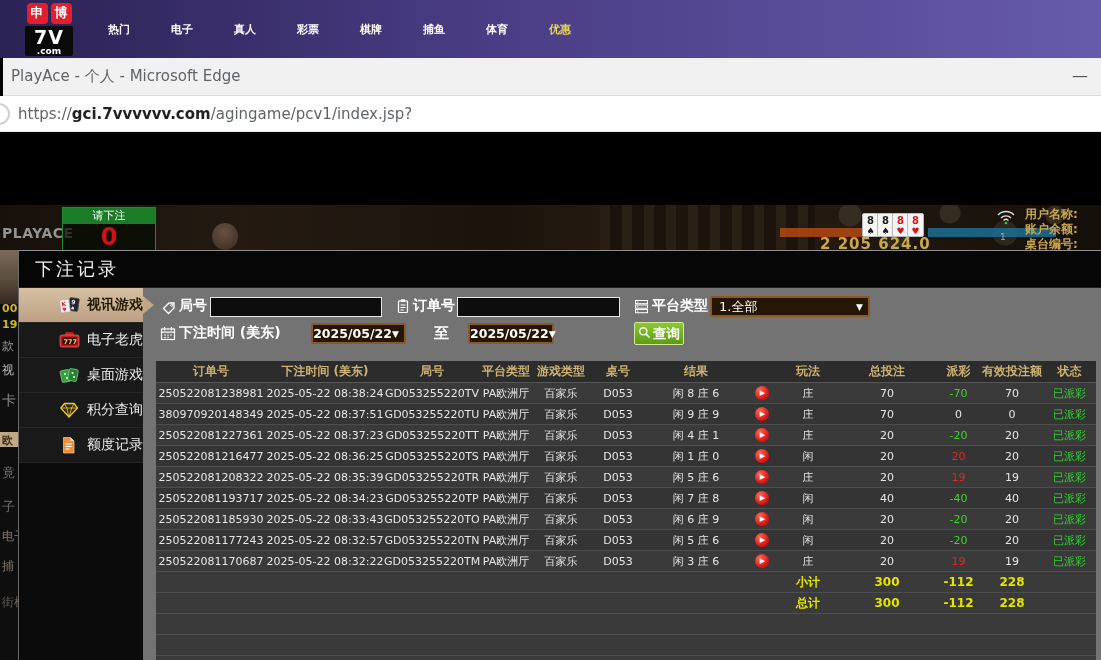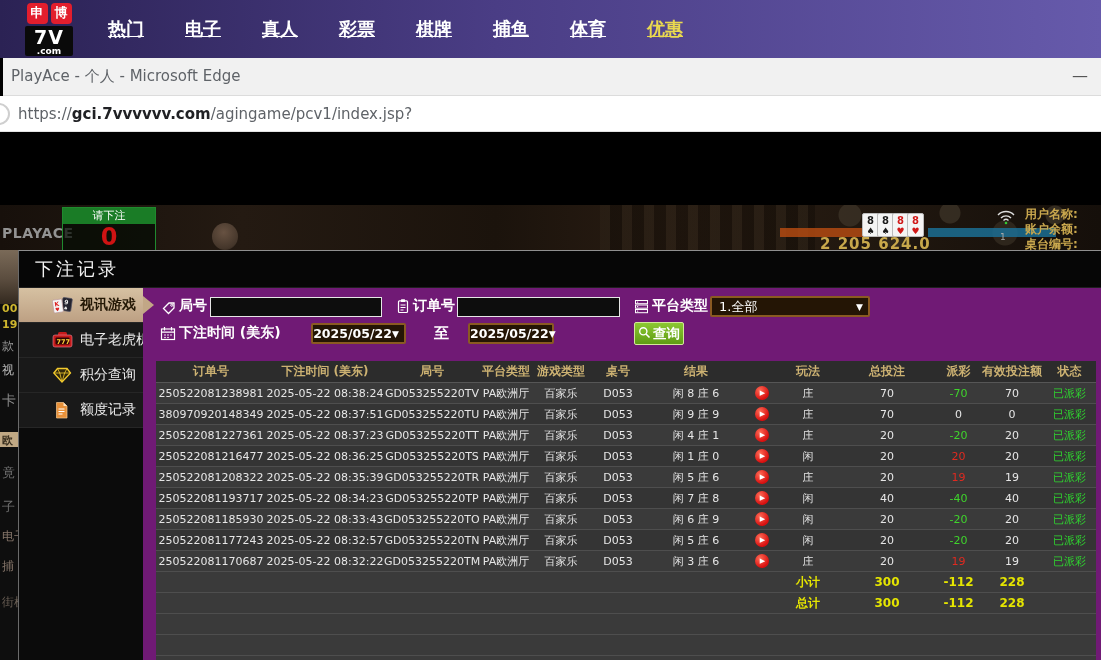--- a/index.html
+++ b/index.html
@@ -11,21 +11,21 @@
             background:linear-gradient(90deg,#2b2254 0%,#4a3d85 45%,#665aab 100%);
             display:flex; align-items:center; }
   .logo { margin-left:16px; width:66px; display:flex; flex-direction:column; align-items:center; }
   .logo-badges { display:flex; gap:3px; }
   .badge { width:21px; height:21px; background:#e31e2d; border-radius:4px; color:#fff;
            font-size:13px; font-weight:bold; display:flex; align-items:center; justify-content:center; }
   .logo-box { margin-top:2px; background:#0a0a0a; width:48px; border-radius:2px; text-align:center; padding:1px 0 0; }
   .logo-name { color:#fff; font-weight:bold; font-size:19px; line-height:20px; letter-spacing:1px; }
   .logo-tld  { color:#fff; font-weight:bold; font-size:9px; line-height:9px; }
   .nav-items { display:flex; margin-left:26px; gap:41px; }
-  .nav-item { color:#ffffff; font-size:18px; font-weight:bold; cursor:pointer; white-space:nowrap;text-decoration:underline; }
+  .nav-item { color:#ffffff; font-size:11px; font-weight:bold; cursor:pointer; white-space:nowrap; }
   .nav-item.highlight { color:#e9d94f; }
 
   
   .titlebar { position:absolute; left:3px; top:58px; width:1101px; height:38px; background:#f1f1f1;
               border-bottom:1px solid #dcdcdc; display:flex; align-items:center; }
   .titlebar-text { color:#5f6368; font-size:15px; margin-left:8px; }
   .win-min { position:absolute; right:16px; top:8px; color:#555; font-size:16px; cursor:pointer; }
   .urlbar { position:absolute; left:0; top:96px; width:1101px; height:36px; background:#ffffff;
             border-bottom:1px solid #e3e3e3; display:flex; align-items:center; }
   .url-circle { position:absolute; left:-12px; top:7px; width:22px; height:22px;
@@ -77,28 +77,28 @@
   
   .panel { position:absolute; left:18px; top:250px; width:1083px; height:410px; background:#141414;
            border-top:1px solid #8f8f8f; border-left:1px solid #6a6a6a; }
   .panel-header { height:37px; background:#060606; border-bottom:1px solid #1f1f1f;
                   display:flex; align-items:center; padding-left:16px; }
   .panel-title { color:#f2f2f2; font-size:18px; letter-spacing:3px; }
   .panel-body { position:absolute; left:0; top:37px; right:0; bottom:0; }
 
   .sidebar { position:absolute; left:0; top:0; width:124px; bottom:0; background:#0b0b0b; }
   .side-item { height:35px; border-bottom:1px solid #262626; background:#191919; position:relative;
-               display:flex; align-items:center; gap:7px; 
+               display:flex; align-items:center; gap:7px; padding-left:7px;
                color:#ececec; font-size:14px; cursor:pointer; white-space:nowrap; }
   .side-item.active { background:linear-gradient(180deg,#d6c1a2,#bda083); color:#241806; font-weight:bold; }
   .side-item.active::after { content:""; position:absolute; right:-11px; top:50%; margin-top:-9px;
                border-left:11px solid #c2a786; border-top:9px solid transparent; border-bottom:9px solid transparent; z-index:6; }
   .s-icon { width:21px; height:19px; flex:0 0 21px;margin-left:33px; }
 
-  .content { position:absolute; left:124px; top:0; right:0; bottom:0; background:#701a75; }
+  .content { position:absolute; left:124px; top:0; right:0; bottom:0; background:#737373; }
 
   
   .f-icon { position:absolute; }
   .f-label { position:absolute; color:#fff; font-weight:bold; font-size:14px; white-space:nowrap; }
   .f-input { position:absolute; height:20px; background:#0d0d0d; border:1px solid #e6e6e6;
              color:#fff; font-size:12px; padding:0 4px; font-family:"DejaVu Sans",sans-serif; }
   .f-select { position:absolute; height:21px; background:#241505; border:2px solid #8a5a22; border-radius:2px;
               color:#fff; display:flex; align-items:center; cursor:pointer; }
   .f-select .val { flex:1; font-size:12.5px; font-weight:bold; text-align:center; }
   .f-select .caret { font-size:9px; margin-right:5px; color:#fff; }
@@ -262,20 +262,33 @@
               <rect x="1" y="4" width="19" height="12" rx="2" fill="#c51a1a" stroke="#e89" stroke-width=".6"></rect>
               <rect x="3.5" y="6.5" width="14" height="7" rx="1" fill="#2d0404"></rect>
               <text x="4.5" y="12.5" font-size="6.5" fill="#ffd53a" font-weight="bold">777</text>
             </svg>
           </span>
           <span>电子老虎机</span>
         </div>
         <div class="side-item">
           <span class="s-icon">
             <svg width="21" height="19" viewBox="0 0 21 19">
+              <rect x="2" y="4" width="9" height="12" rx="1.5" fill="#2fa23c" stroke="#9ed89e" stroke-width=".6" transform="rotate(-12 6.5 10)"></rect>
+              <rect x="9.5" y="3" width="9" height="12" rx="1.5" fill="#23862f" stroke="#9ed89e" stroke-width=".6" transform="rotate(10 14 9)"></rect>
+              <circle cx="6" cy="8" r="1" fill="#fff"></circle>
+                <circle cx="8" cy="12" r="1" fill="#fff"></circle>
+              <circle cx="13.5" cy="7" r="1" fill="#fff"></circle>
+                <circle cx="15" cy="11" r="1" fill="#fff"></circle>
+            </svg>
+          </span>
+          <span>桌面游戏</span>
+        </div>
+        <div class="side-item">
+          <span class="s-icon">
+            <svg width="21" height="19" viewBox="0 0 21 19">
               <path d="M5.5 2.5 H15 L18.5 7 L10 16 L1.8 7 Z" fill="#33290a" stroke="#f2ca2e" stroke-width="1.3"></path>
               <path d="M1.8 7 H18.5 M5.5 2.5 L7.8 7 L10 16 M15 2.5 L12.6 7 L10 16" stroke="#f2ca2e" stroke-width=".8" fill="none"></path>
             </svg>
           </span>
           <span>积分查询</span>
         </div>
         <div class="side-item">
           <span class="s-icon">
             <svg width="21" height="19" viewBox="0 0 21 19">
               <path d="M4.5 1.5 H11.5 L15 5 V17 H4.5 Z" fill="#e8913a" stroke="#f7c98e" stroke-width=".7"></path>

